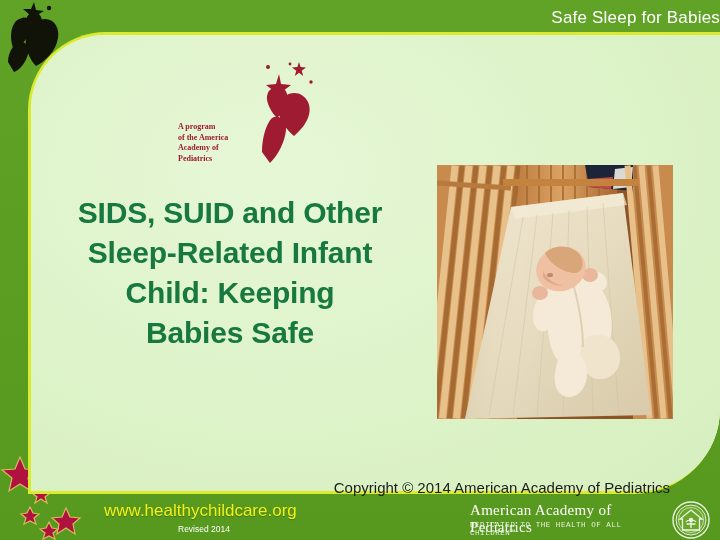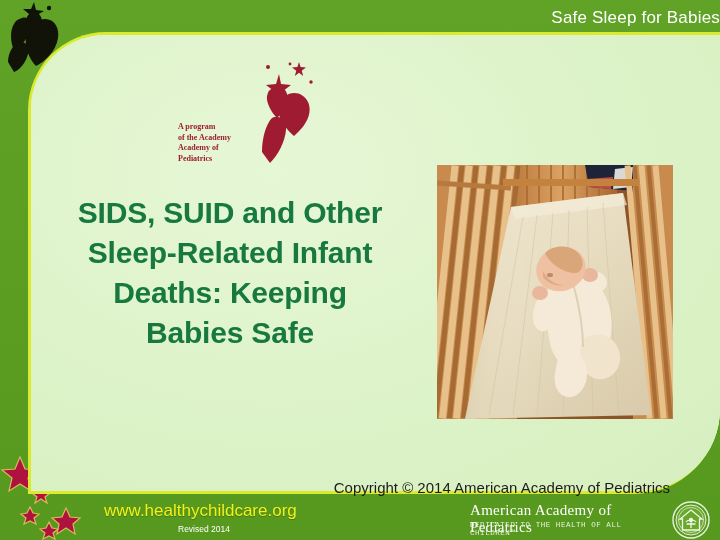--- a/index.html
+++ b/index.html
@@ -260,21 +260,21 @@
   <div class="panel-rim"></div>
   <div class="panel">
     <div class="panel-inner-glow"></div>
   </div>
 
   <div class="header-title">Safe Sleep for Babies</div>
 
   <div class="hcca-logo">
     <div class="hcca-sub">
       <div>A program</div>
-      <div>of the Academy</div>
+      <div>of the America</div>
       <div>Academy of</div>
       <div>Pediatrics</div>
     </div>
     <div class="hcca-mark">
       <svg width="64" height="108" viewBox="0 0 64 108">
         <g fill="#9e1b32">
           <path d="M33 36 C41 30 52 33 56 42 C61 53 54 66 42 76 C33 68 26 58 26 48 C26 42 29 38 33 36 Z"></path>
           <path d="M18 30 C24 24 33 26 35 34 C37 43 32 52 25 58 C19 52 14 42 15 36 C16 33 16 31 18 30 Z"></path>
           <path d="M20 58 C27 54 35 60 34 70 C33 82 26 95 18 103 L10 92 C10 78 14 64 20 58 Z"></path>
           <path d="M27 14 L29 24 L39 25 L31 31 L33 41 L27 35 L20 41 L22 31 L14 25 L24 24 Z"></path>
@@ -283,21 +283,21 @@
           <circle cx="59" cy="22" r="1.7"></circle>
           <circle cx="38" cy="4" r="1.4"></circle>
         </g>
       </svg>
     </div>
   </div>
 
   <div class="main-title">
     <div>SIDS, SUID and Other</div>
     <div>Sleep-Related Infant</div>
-    <div>Deaths: Keeping</div>
+    <div>Child: Keeping</div>
     <div>Babies Safe</div>
   </div>
 
   <div class="crib-photo">
     <svg width="236" height="254" viewBox="0 0 236 254">
       <defs>
         <linearGradient id="wood" x1="0" y1="0" x2="1" y2="0">
           <stop offset="0%" stop-color="#b8763a"></stop>
           <stop offset="50%" stop-color="#dba263"></stop>
           <stop offset="100%" stop-color="#a9662f"></stop>

